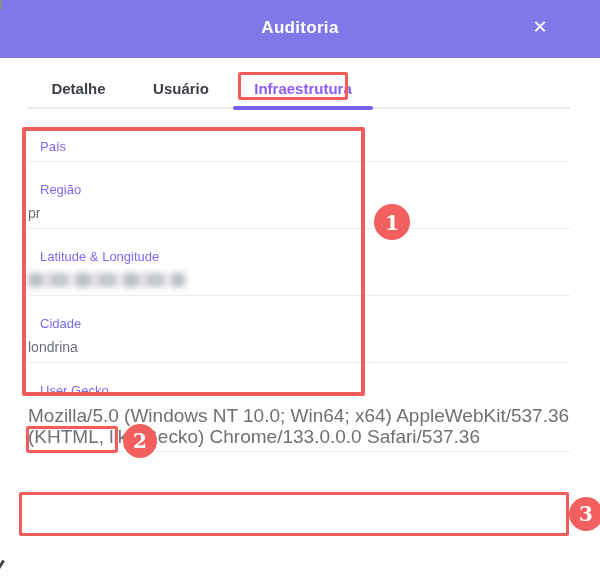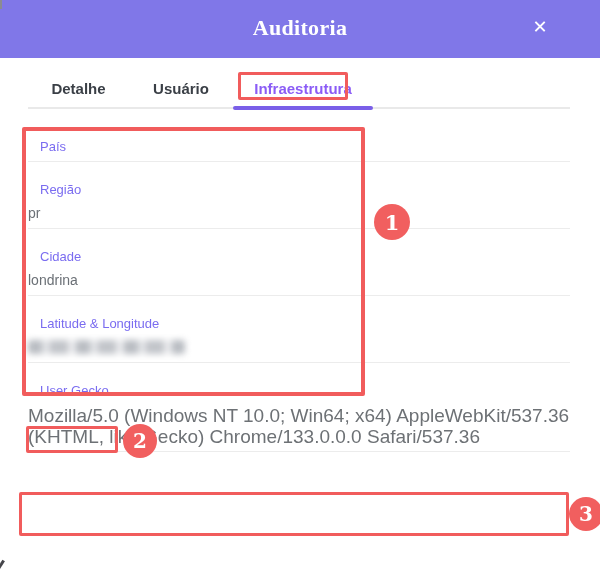--- a/index.html
+++ b/index.html
@@ -13,26 +13,25 @@
   }
 
   
   .modal-header {
     position: relative;
     height: 58px;
     background: #8077e8;
   }
   .modal-title {
     color: #ffffff;
-    font-size: 22px;
+    font-size: 17px;
     font-weight: 600;
     text-align: center;
     line-height: 56px;
     letter-spacing: 0.3px;
-    font-family: Liberation Serif, serif;
   }
   .close-btn {
     position: absolute;
     right: 50px;
     top: 14px;
     width: 20px;
     height: 26px;
     color: #ffffff;
     font-size: 18px;
     font-weight: 300;
@@ -168,27 +167,27 @@
   </nav>
 
 <main class="fields">
     <div class="field field-pais">
       <div class="field-label">País</div>
     </div>
     <div class="field field-regiao">
       <div class="field-label">Região</div>
       <div class="field-value">pr</div>
     </div>
+    <div class="field field-lat-long">
+      <div class="field-label">Latitude &amp; Longitude</div>
+      <div class="blur-blob blob-lat-long"></div>
+    </div>
     <div class="field field-cidade">
       <div class="field-label">Cidade</div>
       <div class="field-value">londrina</div>
-    </div>
-    <div class="field field-lat-long">
-      <div class="field-label">Latitude &amp; Longitude</div>
-      <div class="blur-blob blob-lat-long"></div>
     </div>
     <div class="field field-user-agent">
       <div class="field-label">User Gecko</div>
       <div class="field-value">Mozilla/5.0 (Windows NT 10.0; Win64; x64) AppleWebKit/537.36 (KHTML, like Gecko) Chrome/133.0.0.0 Safari/537.36</div>
     </div>
   </main>
 
 <div class="annotation ann-box ann-box-tab"></div>
 <div class="annotation ann-box ann-box-fields"></div>
 <div class="annotation ann-box ann-box-ip"></div>

